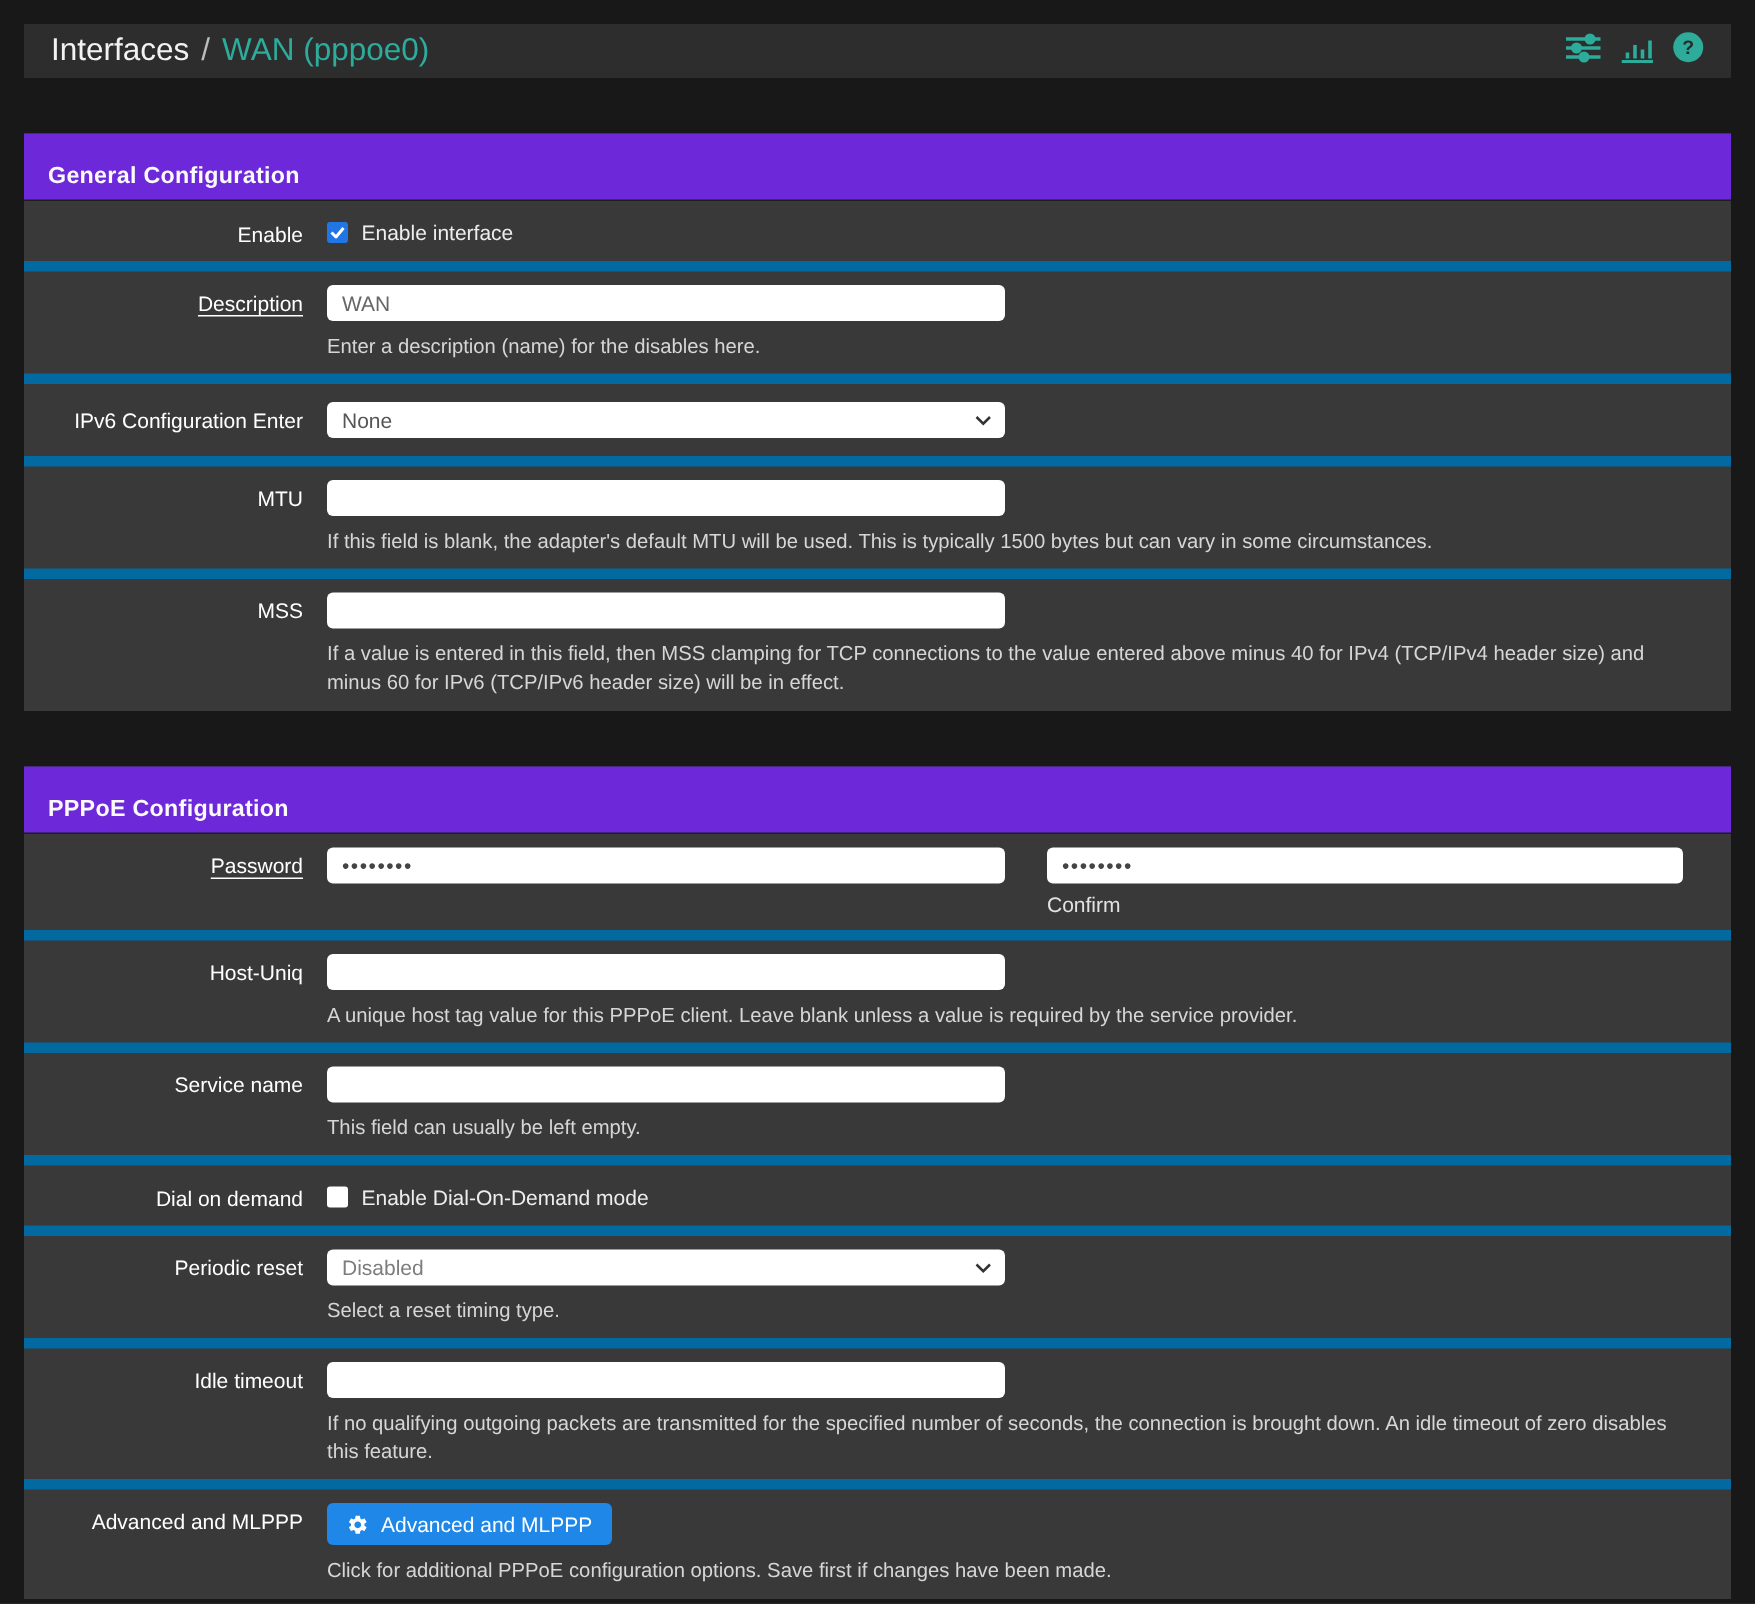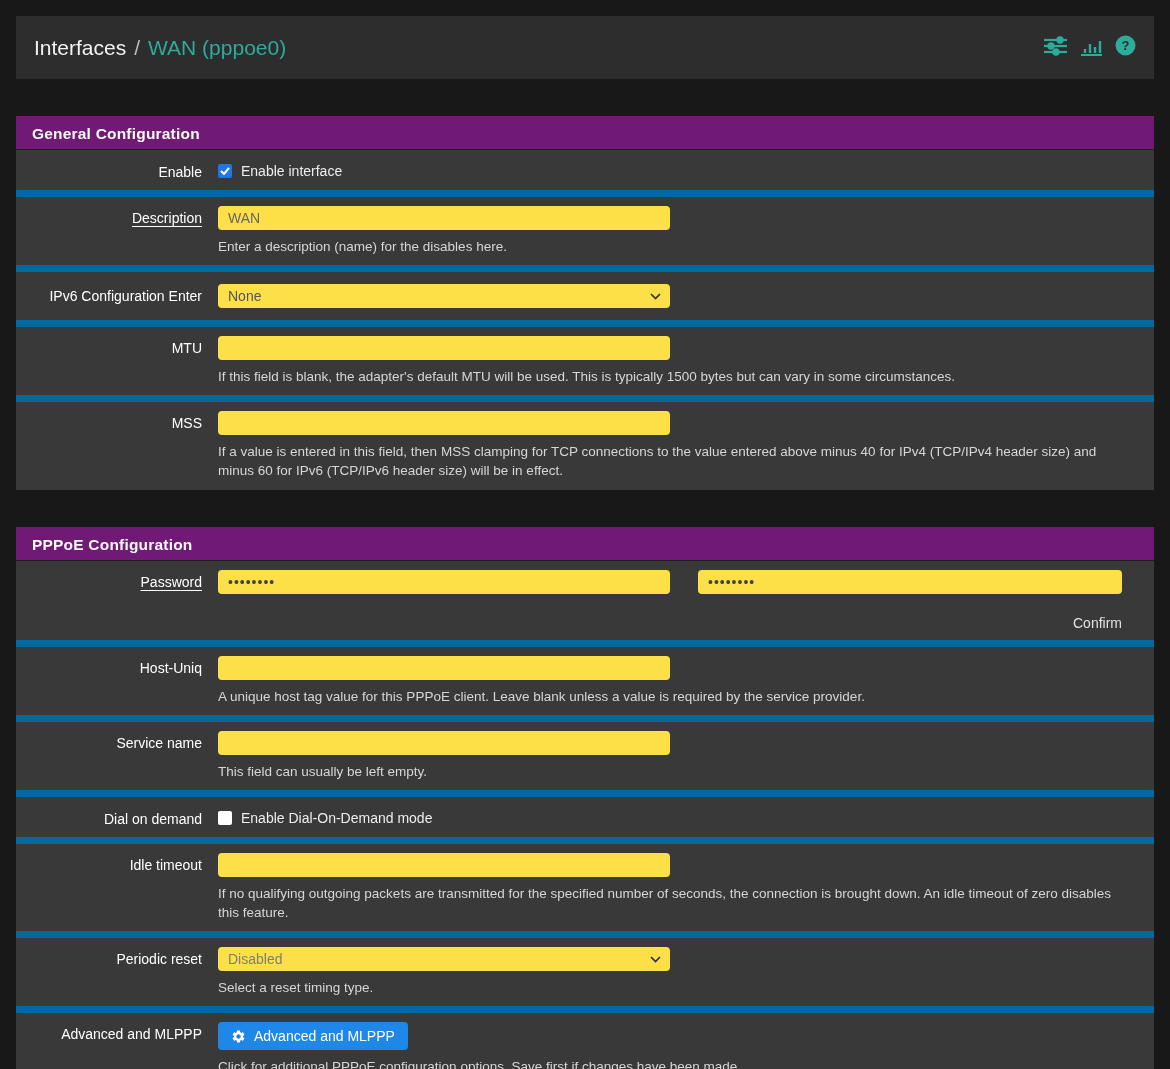--- a/index.html
+++ b/index.html
@@ -7,56 +7,56 @@
   body {
     width:1170px; height:1069px; overflow:hidden;
     background:#181818;
     font-family:"Liberation Sans", sans-serif;
     -webkit-font-smoothing:antialiased;
   }
   .wrap { padding:16px; }
 
   
   .crumb-bar {
-    background:#2d2d2d; height:63px;
+    background:#2d2d2d; height:36px;
     display:flex; align-items:center; justify-content:space-between;
     padding:0 18px;
   }
   .crumb { font-size:21px; color:#f2f2f2; }
   .crumb .sep { color:#bdbdbd; margin:0 8px; }
   .crumb .page { color:#2dab9b; }
   .bar-icons { display:flex; align-items:center; gap:13px; }
   .bar-icons .ic { display:block; cursor:pointer; }
 
   
   .panel { margin-top:19px; background:#393939; }
   .panel + .panel { margin-top:7px; }
   .panel-header {
-    background:#701a75; border-bottom:1px solid #1d1d1d;
-    padding:9px 16px 6px; font-size:15.5px; font-weight:bold;
+    background:#6d28d9; border-bottom:1px solid #1d1d1d;
+    padding:20px 16px 6px; font-size:15.5px; font-weight:bold;
     color:#fafafa; letter-spacing:.2px;margin-top:37px;
   }
   .panel-stub { margin-top:8px; background:#2d2d2d; height:14px; }
 
   .form-row { display:flex; padding:9px 0; }
   .form-row + .form-row { border-top:7px solid #0369a1; }
   .form-row.cb-row { padding:10px 0; }
   .form-row.sel-row { padding:12px 0; }
 
   .col-label {
     flex:0 0 202px; width:202px; text-align:right; padding-right:16px;
     color:#ffffff; font-weight:normal; font-size:14px; padding-top:4px;
   }
   .col-label.u { }
   .col-label.u .lbl-txt { text-decoration:underline; text-underline-offset:3px; }
   .col-content { flex:1; min-width:0; padding-right:32px; }
 
   
   .ctl {
-    width:452px; height:24px; background:#fde047;
+    width:452px; height:24px; background:#ffffff;
     border:none; border-radius:4px; padding:0 10px;
     font-size:14px; color:#666; font-family:inherit; outline:none;
   }
   .sel-wrap { position:relative; width:452px; }
   select.ctl {
     width:100%; appearance:none; -webkit-appearance:none; -moz-appearance:none;
     color:#555; padding-right:28px;
   }
   select.ctl.muted { color:#7d7d7d; }
   .chev { position:absolute; right:9px; top:9px; pointer-events:none; }
@@ -75,21 +75,21 @@
   .cb.checked { background:#2176e6; }
   .cb svg { display:none; }
   .cb.checked svg { display:block; }
   .cb-label { color:#ededed; font-size:14px; }
 
   
   .pw-grid { display:flex; }
   .pw-left { flex:0 0 452px; }
   .pw-right { flex:1; margin-left:28px; }
   .pw-right .ctl { width:100%; }
-  .pw-confirm-label { margin-top:21px; color:#e2e2e2; font-size:14px;text-align:right; }
+  .pw-confirm-label { margin-top:6px; color:#e2e2e2; font-size:14px; }
   .pw-dots { color:#444; letter-spacing:1px; }
 
   
   .btn-blue {
     display:inline-flex; align-items:center; gap:8px;
     background:#1e87e8; color:#ffffff; border:none; border-radius:4px;
     padding:6px 13px; font-size:14px; font-family:inherit; cursor:pointer;
   }
 </style>
 </head>
@@ -232,39 +232,39 @@
         <div class="cb-line">
           <span class="cb">
             
           </span>
           <span class="cb-label">Enable Dial-On-Demand mode</span>
         </div>
       </div>
     </div>
 
     <div class="form-row">
-      <div class="col-label"><span class="lbl-txt">Idle timeout</span></div>
-      <div class="col-content">
-        <input class="ctl" type="text" value="" style="">
-        <div class="help">If no qualifying outgoing packets are transmitted for the specified number of seconds, the connection is brought down. An idle timeout of zero disables this feature.</div>
-      </div>
-    </div>
-
-    <div class="form-row">
       <div class="col-label"><span class="lbl-txt">Periodic reset</span></div>
       <div class="col-content">
         <div class="sel-wrap">
           <select class="ctl muted">
             <option>Disabled</option>
           </select>
           <svg class="chev" width="11" height="7" viewBox="0 0 11 7">
               <polyline points="1,1 5.5,5.5 10,1" fill="none" stroke="#333" stroke-width="1.7"></polyline>
             </svg>
         </div>
         <div class="help">Select a reset timing type.</div>
+      </div>
+    </div>
+
+    <div class="form-row">
+      <div class="col-label"><span class="lbl-txt">Idle timeout</span></div>
+      <div class="col-content">
+        <input class="ctl" type="text" value="" style="">
+        <div class="help">If no qualifying outgoing packets are transmitted for the specified number of seconds, the connection is brought down. An idle timeout of zero disables this feature.</div>
       </div>
     </div>
 
     <div class="form-row">
       <div class="col-label"><span class="lbl-txt">Advanced and MLPPP</span></div>
       <div class="col-content">
         <button class="btn-blue">
           <span style="display:inline-flex;">
             <svg width="15" height="15" viewBox="0 0 24 24" fill="#ffffff">
                 <path d="M19.14,12.94c0.04-0.3,0.06-0.61,0.06-0.94c0-0.32-0.02-0.64-0.07-0.94l2.03-1.58c0.18-0.14,0.23-0.41,0.12-0.61 l-1.92-3.32c-0.12-0.22-0.37-0.29-0.59-0.22l-2.39,0.96c-0.5-0.38-1.03-0.7-1.62-0.94L14.4,2.81c-0.04-0.24-0.24-0.41-0.48-0.41 h-3.84c-0.24,0-0.43,0.17-0.47,0.41L9.25,5.35C8.66,5.59,8.12,5.92,7.63,6.29L5.24,5.33c-0.22-0.08-0.47,0-0.59,0.22L2.74,8.87 C2.62,9.08,2.66,9.34,2.86,9.48l2.03,1.58C4.84,11.36,4.8,11.69,4.8,12s0.02,0.64,0.07,0.94l-2.03,1.58 c-0.18,0.14-0.23,0.41-0.12,0.61l1.92,3.32c0.12,0.22,0.37,0.29,0.59,0.22l2.39-0.96c0.5,0.38,1.03,0.7,1.62,0.94l0.36,2.54 c0.05,0.24,0.24,0.41,0.48,0.41h3.84c0.24,0,0.44-0.17,0.47-0.41l0.36-2.54c0.59-0.24,1.13-0.56,1.62-0.94l2.39,0.96 c0.22,0.08,0.47,0,0.59-0.22l1.92-3.32c0.12-0.22,0.07-0.47-0.12-0.61L19.14,12.94z M12,15.6c-1.98,0-3.6-1.62-3.6-3.6 s1.62-3.6,3.6-3.6s3.6,1.62,3.6,3.6S13.98,15.6,12,15.6z"></path>

